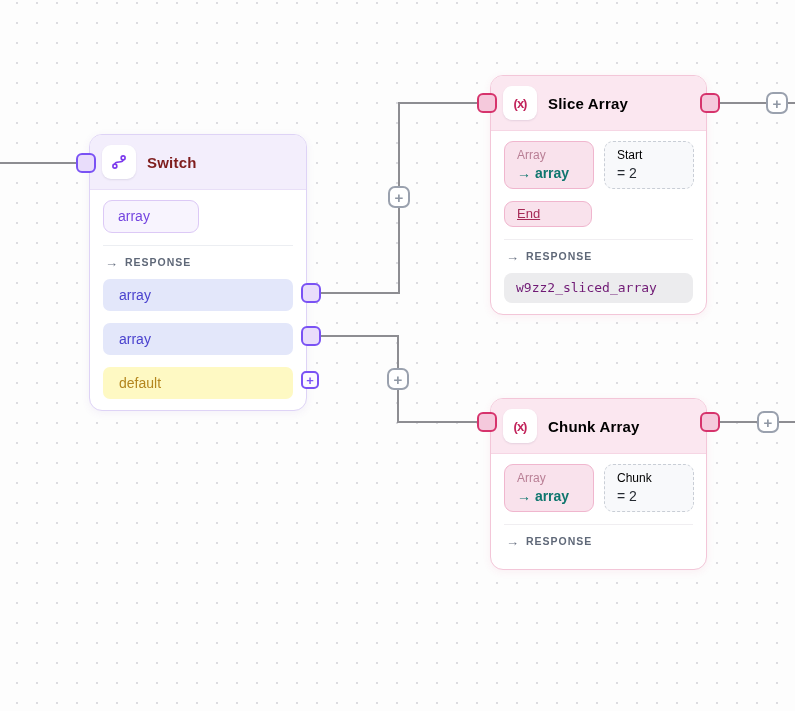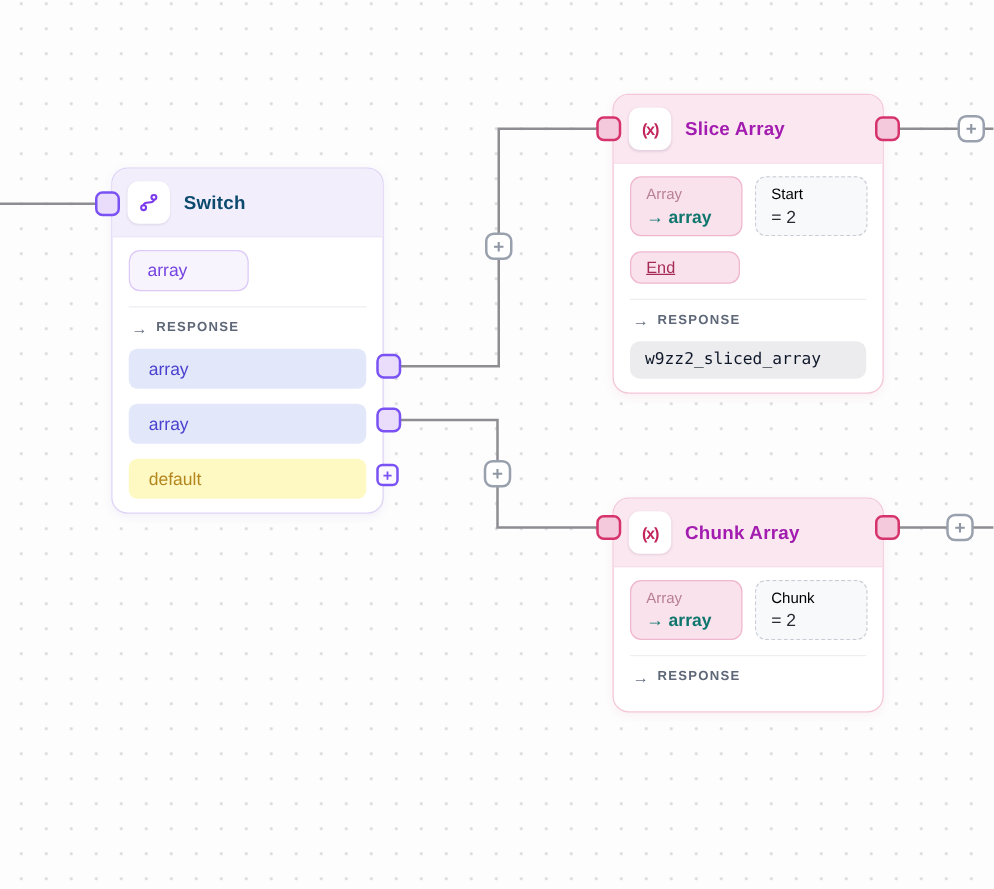--- a/index.html
+++ b/index.html
@@ -28,22 +28,22 @@
   }
   .purple .node-header { background:#f3eefc; border-bottom:1px solid #e8dff7; }
   .pink   .node-header { background:#fbe7f0; border-bottom:1px solid #f6d6e4; }
 
   .icon-box {
     width:34px; height:34px; border-radius:9px; background:#fff;
     display:flex; align-items:center; justify-content:center;
     box-shadow:0 1px 2px rgba(40,20,70,.10);
   }
   .node-title { font-size:15px; font-weight:700; letter-spacing:.2px; }
-  .purple .node-title { color:#0c4a6e; }
-  .pink   .node-title { color:#a21caf;text-align:center; }
+  .purple .node-title { color:#7f1d1d; }
+  .pink   .node-title { color:#000000;text-align:center; }
   .fn-glyph { font-size:13px; font-weight:700; color:#c2255c; letter-spacing:-1px; }
 
   .node-body { padding:10px 13px 11px; }
 
   
   .chip-input {
     display:inline-block; min-width:96px; padding:7px 14px 8px;
     background:#f8f4fe; border:1px solid #dcc9f6; border-radius:9px;
     color:#7444e0; font-size:14px; margin-bottom:12px;
   }
@@ -73,21 +73,21 @@
   .param-chip.filled .p-label { color:#b97f95; }
   .param-chip.dashed .p-label { color:#000000; }
   .param-chip .p-value { font-size:14px; margin-top:3px; }
   .param-chip.filled .p-value { color:#0f766e; font-weight:700; }
   .param-chip.dashed .p-value { color:#252a31; font-weight:500; }
   .param-chip.label-only { padding:4px 12px 5px; min-width:88px; }
   .param-chip.label-only .p-label { font-size:13px; color:#a62a56;text-decoration:underline; }
 
   .response-chip {
     background:#ececee; border-radius:8px; padding:7px 12px 8px;
-    font-family:"DejaVu Sans Mono", monospace; font-size:13px; color:#0f172a;
+    font-family:"DejaVu Sans Mono", monospace; font-size:13px; color:#701a75;
   }
 
   
   .handle {
     position:absolute; z-index:3; width:20px; height:20px; border-radius:6px;
   }
   .handle.purple-h { border:2.5px solid #7a52f4; background:#e9ddfb; }
   .handle.pink-h   { border:2.5px solid #d6336c; background:#f5c9dc; }
 
   .plus-btn {

